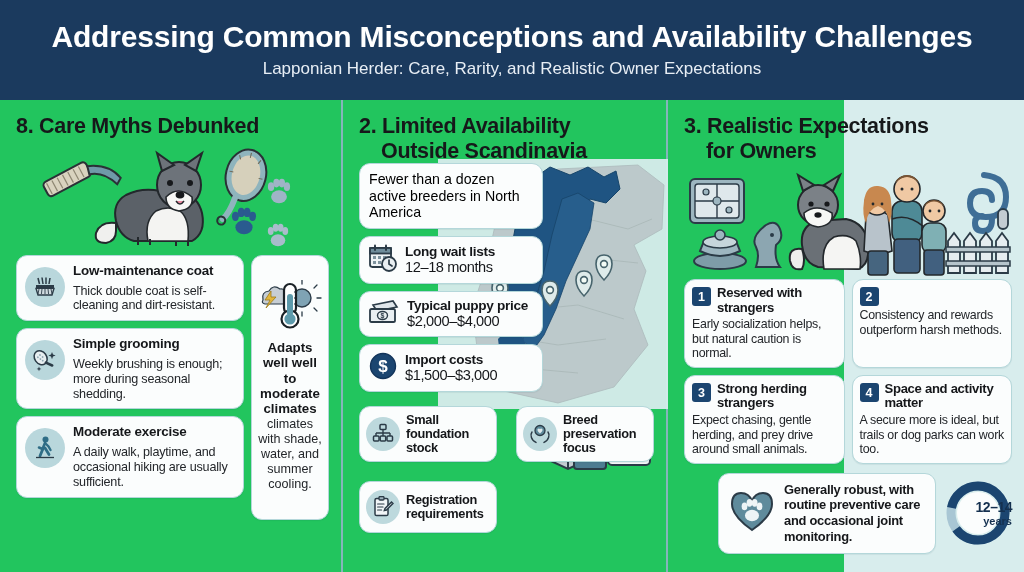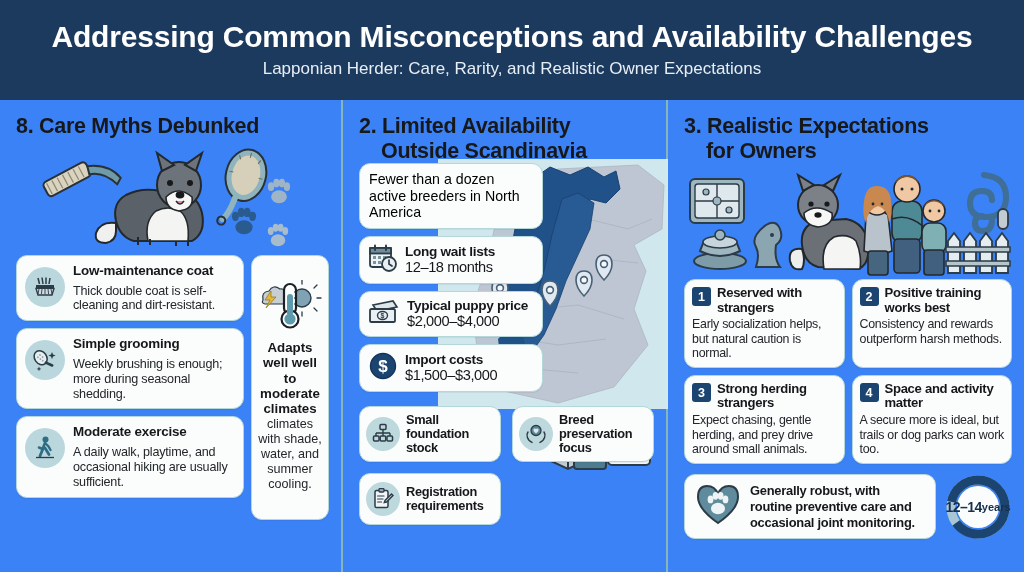--- a/index.html
+++ b/index.html
@@ -4,22 +4,22 @@
 <style>
   * { box-sizing: border-box; margin: 0; padding: 0; }
   html, body {
     width: 1024px; height: 572px;
     overflow: hidden;
     font-family: "Liberation Sans", sans-serif;
     background: #d8eded;
   }
   #page {
     position: relative;
-    width: 1024px; height: 572px;
-    background: #3b82f6;
+    width: 844px; height: 572px;
+    background: #22c55e;
   }
 
   
   .header {
     position: absolute; left: 0; top: 0;
     width: 1024px; height: 100px;
     background: #1b3a5e;
     display: flex; flex-direction: column;
     align-items: center; justify-content: center;
     gap: 6px;
@@ -129,21 +129,21 @@
     font-size: 13.6px; font-weight: bold; color: #15171a; line-height: 1.14;
     letter-spacing: -0.3px;
   }
   .plain-card .lbl-big {
     font-size: 14.6px; font-weight: normal; color: #15171a; line-height: 1.12;
     letter-spacing: -0.4px;
   }
   .c2-bottom {
     position: relative; z-index: 3;
     margin-top: 14px;
-    display: grid; grid-template-columns: 1fr 1fr; gap: 11px;
+    display: grid; grid-template-columns: 1fr 1fr; gap: 19px;
   }
   .c2-bottom .card { padding: 6px 6px; min-height: 52px; display: flex; align-items: center; gap: 6px; }
   .c2-bottom .mini-circle {
     flex: 0 0 auto; width: 34px; height: 34px; border-radius: 50%;
     background: #bdd9dd; display: flex; align-items: center; justify-content: center;
   }
   .c2-bottom .mini-lbl {
     font-size: 12.8px; font-weight: bold; color: #15171a; line-height: 1.1;
     letter-spacing: -0.3px;
   }
@@ -164,32 +164,33 @@
   .num-title {
     font-size: 13.1px; font-weight: bold; color: #15171a; line-height: 1.1;
     letter-spacing: -0.3px;
   }
   .num-desc {
     font-size: 12.4px; color: #23262a; line-height: 1.18;
     letter-spacing: -0.25px; margin-top: 2px;
   }
   .health-row { display: flex; align-items: center; gap: 8px; margin-top: 9px; }
   .health-card {
-    flex: 1 1 auto; display: flex; align-items: flex-start; gap: 9px;
+    flex: 1 1 auto; display: flex; align-items: center; gap: 9px;
     padding: 8px 10px;
+    margin-left: 34px;
   }
   .health-text {
     font-size: 12.9px; font-weight: bold; color: #15171a; line-height: 1.22;
     letter-spacing: -0.25px;
   }
   .life-ring { flex: 0 0 auto; position: relative; width: 68px; height: 68px; }
   .life-ring svg { position: absolute; inset: 0; }
   .life-ring .life-txt {
     position: absolute; inset: 0;
-    display: flex; flex-direction: row; align-items: center; justify-content: center;
+    display: flex; flex-direction: column; align-items: flex-end; justify-content: center;
     gap: 0px;
   }
   .life-num { font-size: 14px; font-weight: bold; color: #14304f; letter-spacing: -0.5px; }
   .life-unit { font-size: 11px; font-weight: bold; color: #14304f; }
 </style>
 </head>
 <body>
 
 <div id="page">
 
@@ -688,21 +689,20 @@
           <span class="num-head">
             <span class="num-badge">1</span>
             <span class="num-title">Reserved with strangers</span>
           </span>
           <span class="num-desc" style="display:block">Early socialization helps, but natural caution is normal.</span>
         </div>
 
         <div class="card num-card">
           <span class="num-head">
             <span class="num-badge">2</span>
-            <span class="num-title">Positive training works best</span>
           </span>
           <span class="num-desc" style="display:block">Consistency and rewards outperform harsh methods.</span>
         </div>
 
         <div class="card num-card">
           <span class="num-head">
             <span class="num-badge">3</span>
             <span class="num-title">Strong herding strangers</span>
           </span>
           <span class="num-desc" style="display:block">Expect chasing, gentle herding, and prey drive around small animals.</span>

